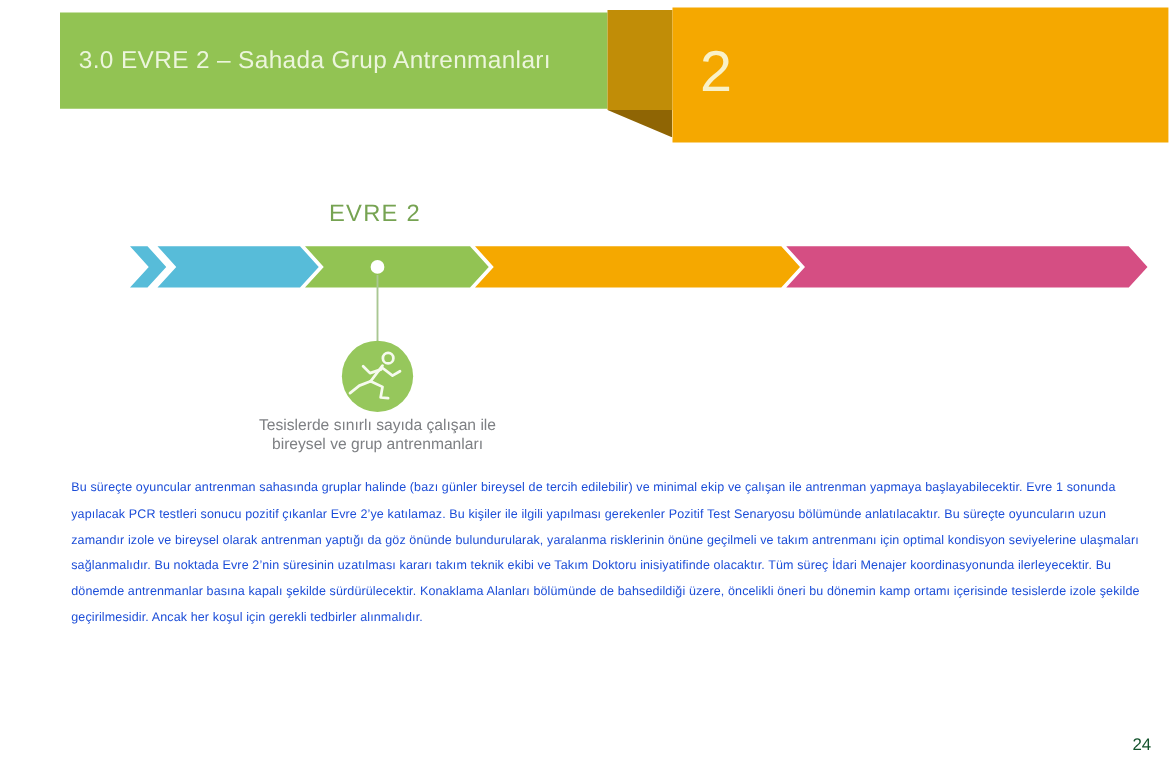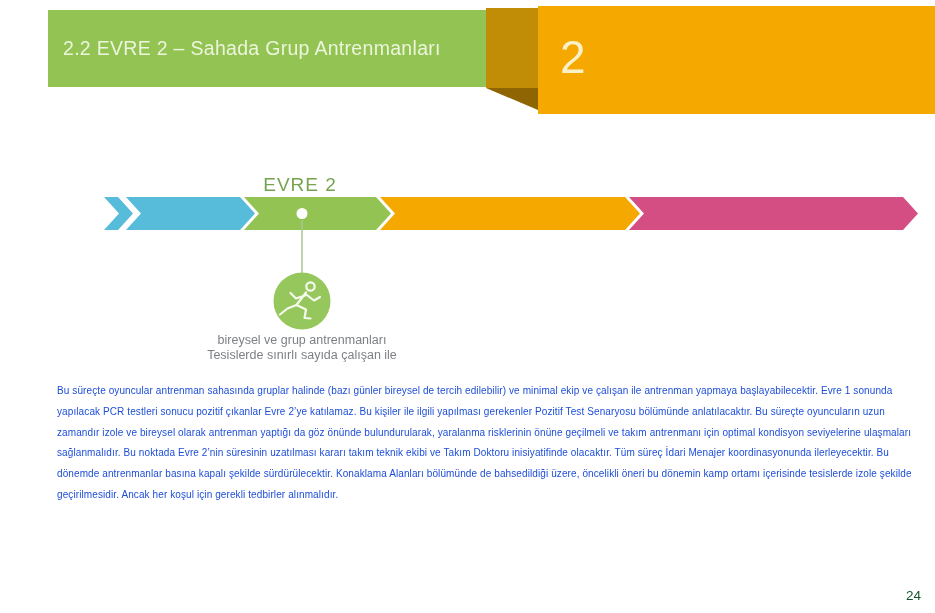--- a/index.html
+++ b/index.html
@@ -32,21 +32,21 @@
   .chapter-number {
     position:absolute; left:22px; top:24px; font-size:46px; color:#f9f1c8;
   }
   .chapter-title {
     position:absolute; left:0; right:0; top:26px; text-align:center;
     font-size:21px; color:#5e491c; letter-spacing:0.6px;
   }
 
   
   .stage-label {
-    position:absolute; left:240px; top:174px; width:120px; text-align:center;
+    position:absolute; left:240px; top:161px; width:120px; text-align:center;
     font-size:19px; color:#76a352; letter-spacing:1px;
   }
   .timeline-svg { position:absolute; left:0; top:190px; }
 
   .marker-caption {
     position:absolute; left:182px; top:333px; width:240px; text-align:center;
     font-size:12.5px; line-height:15px; color:#7e8084;
   }
 
   
@@ -59,21 +59,21 @@
   .page-number {
     position:absolute; right:14px; bottom:10px; font-size:13.5px; color:#14532d;
   }
 </style>
 </head>
 <body>
 
 <div class="slide">
 
   <div class="green-banner">
-    <span class="title">2.2 EVRE 2 – Sahada Grup Antrenmanları</span>
+    <span class="title">3.0 EVRE 2 – Sahada Grup Antrenmanları</span>
   </div>
   <div class="ribbon-tab"></div>
   <div class="ribbon-fold"></div>
   <div class="orange-banner">
     <span class="chapter-number">2</span>
   </div>
 
   <div class="stage-label">EVRE 2</div>
 
   <svg class="timeline-svg" width="935" height="160" viewBox="0 190 935 160">
@@ -94,21 +94,21 @@
         <path d="M 306,292.5 L 296.5,305"></path>
         <path d="M 305.5,294 L 314,300.5 L 320,297"></path>
         <path d="M 305,295.5 L 296,298.5 L 290.5,293"></path>
         <path d="M 296.5,305 L 306,309.5 L 304.5,318 L 310.5,318.5"></path>
         <path d="M 296.5,305 L 287.5,308.5 L 280,314.5"></path>
       </g>
     </g>
   </svg>
 
   <div class="marker-caption">
+    <div>Tesislerde sınırlı sayıda çalışan ile</div>
     <div>bireysel ve grup antrenmanları</div>
-    <div>Tesislerde sınırlı sayıda çalışan ile</div>
   </div>
 
   <div class="body-paragraph">Bu süreçte oyuncular antrenman sahasında gruplar halinde (bazı günler bireysel de tercih edilebilir) ve minimal ekip ve çalışan ile antrenman yapmaya başlayabilecektir. Evre 1 sonunda yapılacak PCR testleri sonucu pozitif çıkanlar Evre 2’ye katılamaz. Bu kişiler ile ilgili yapılması gerekenler Pozitif Test Senaryosu bölümünde anlatılacaktır. Bu süreçte oyuncuların uzun zamandır izole ve bireysel olarak antrenman yaptığı da göz önünde bulundurularak, yaralanma risklerinin önüne geçilmeli ve takım antrenmanı için optimal kondisyon seviyelerine ulaşmaları sağlanmalıdır. Bu noktada Evre 2’nin süresinin uzatılması kararı takım teknik ekibi ve Takım Doktoru inisiyatifinde olacaktır. Tüm süreç İdari Menajer koordinasyonunda ilerleyecektir. Bu dönemde antrenmanlar basına kapalı şekilde sürdürülecektir. Konaklama Alanları bölümünde de bahsedildiği üzere, öncelikli öneri bu dönemin kamp ortamı içerisinde tesislerde izole şekilde geçirilmesidir. Ancak her koşul için gerekli tedbirler alınmalıdır.</div>
 
   <div class="page-number">24</div>
 
 </div>
 
 </body></html>

